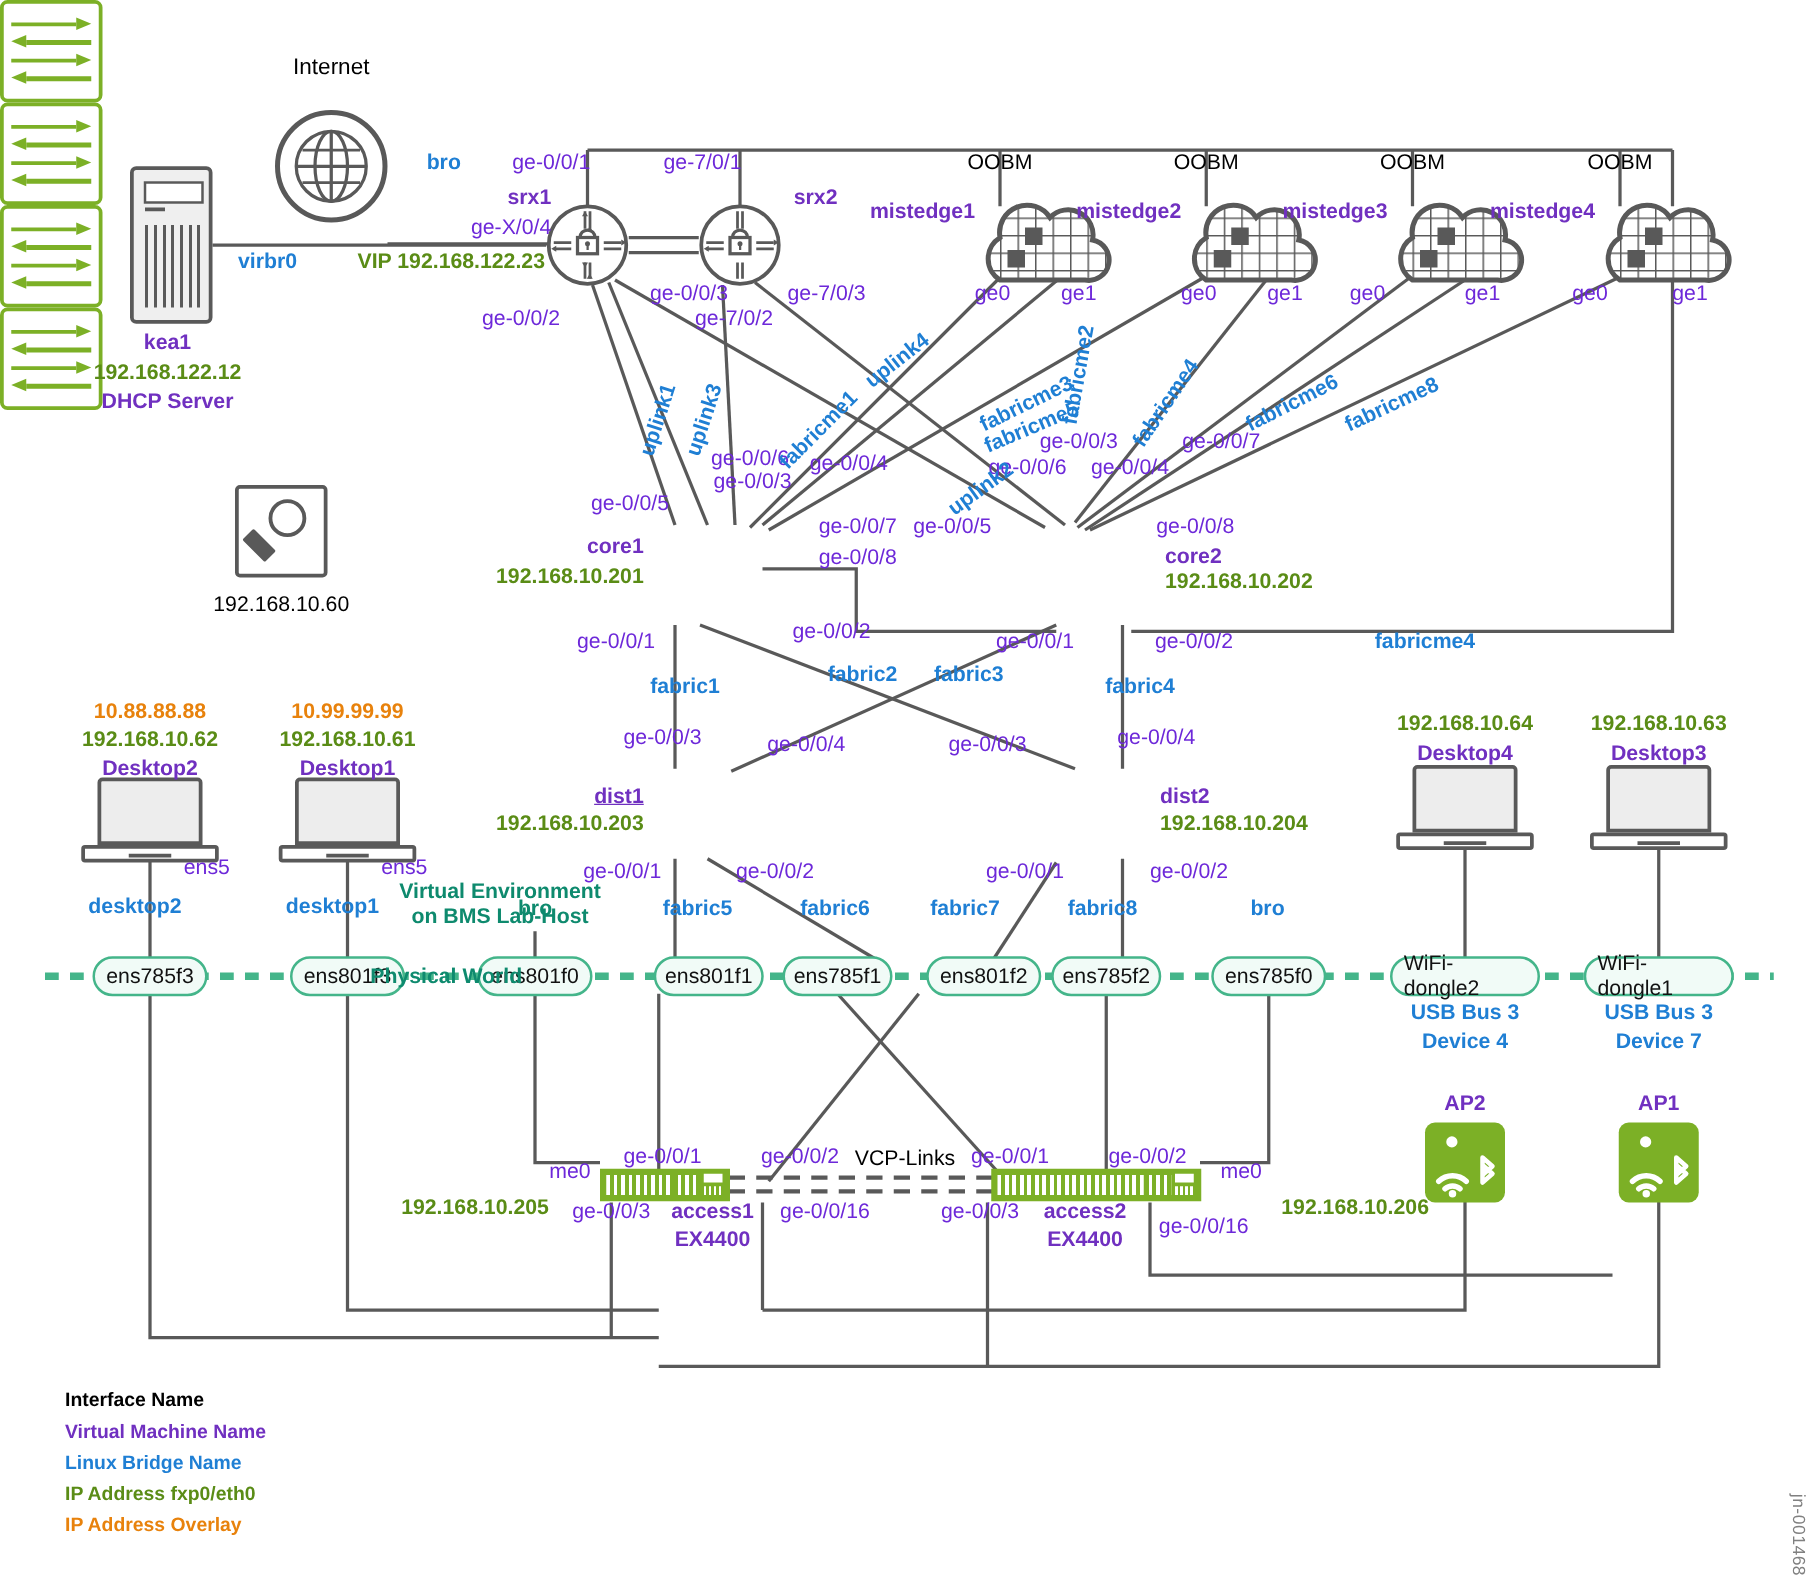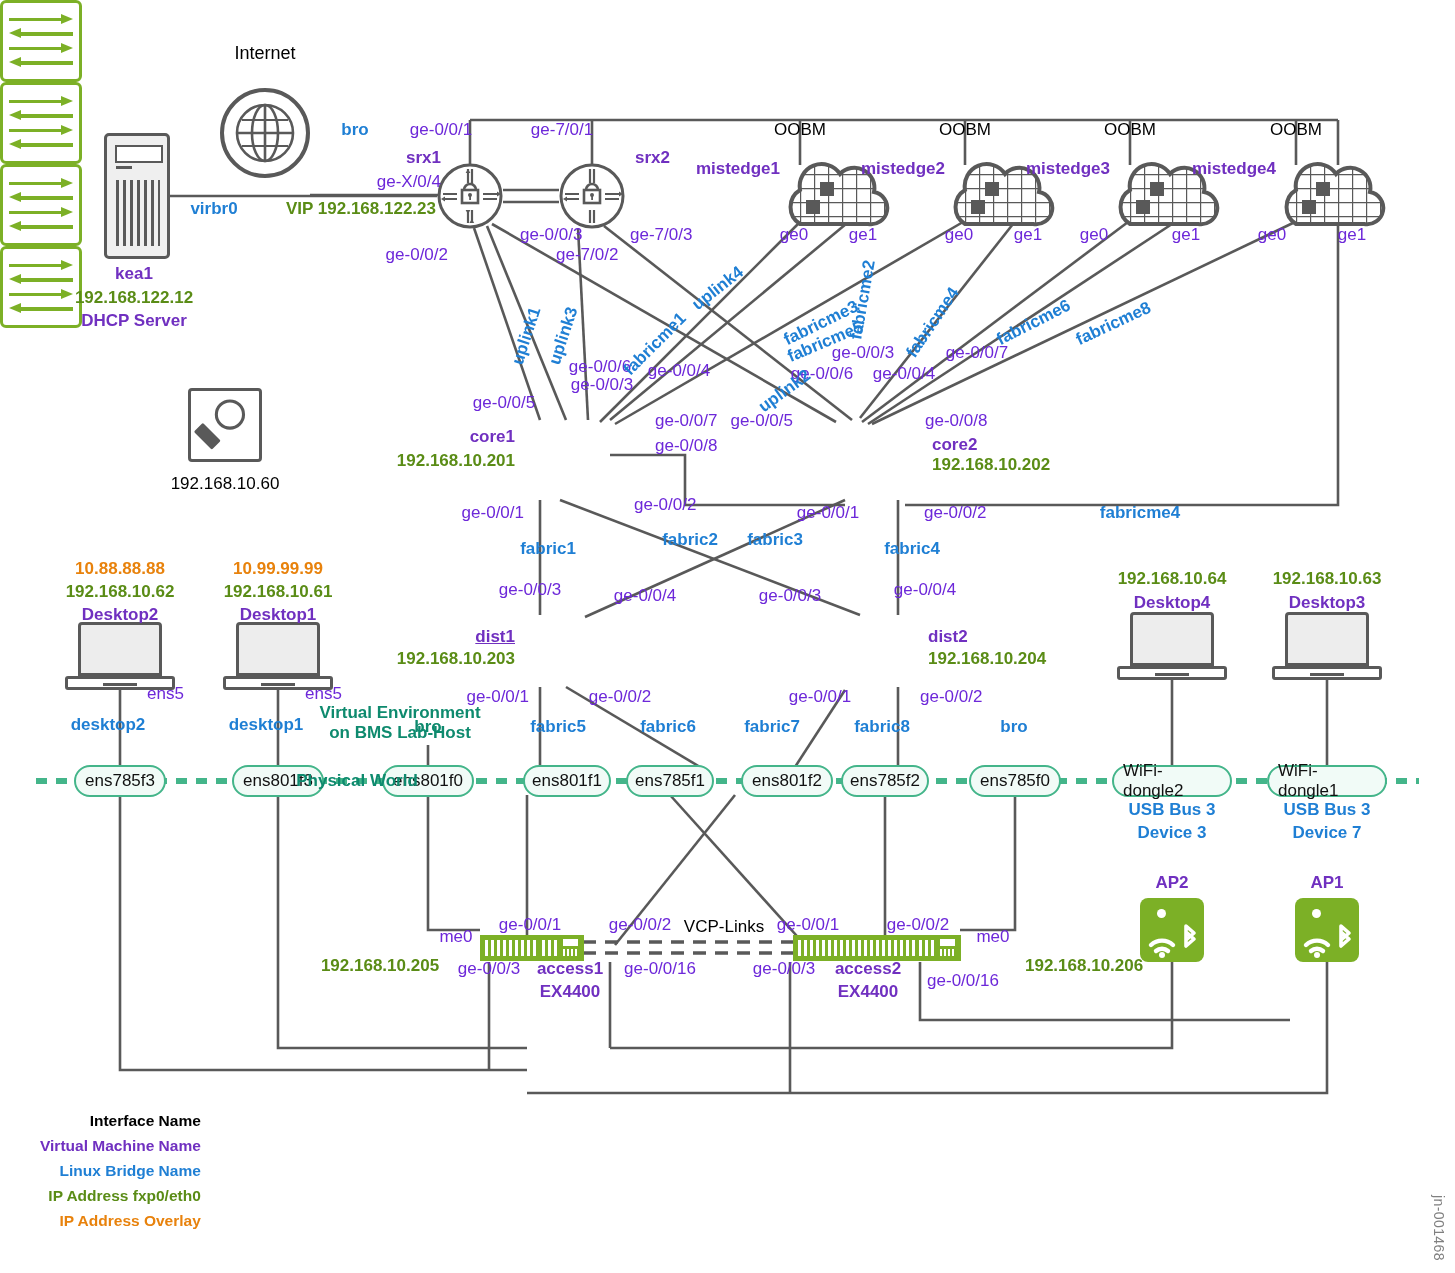--- a/index.html
+++ b/index.html
@@ -60,21 +60,21 @@
   
   .ex{position:absolute;height:26px;background:#7cb026;box-sizing:border-box;}
   .ex .ports{position:absolute;left:5px;top:5px;height:16px;right:46px;
     background:repeating-linear-gradient(to right,#fff 0 3px,#7cb026 3px 6px);}
   .ex .ports2{position:absolute;right:24px;top:5px;width:18px;height:16px;
     background:repeating-linear-gradient(to right,#fff 0 3px,#7cb026 3px 6px);}
   .ex .mgmt{position:absolute;right:6px;top:4px;width:15px;height:7px;background:#fff;}
   .ex .mgmt2{position:absolute;right:6px;top:14px;width:15px;height:7px;
     background:repeating-linear-gradient(to right,#fff 0 2px,#7cb026 2px 4px);}
   
-  .legend{position:absolute;left:40px;top:1108px;text-align:right;}
+  .legend{position:absolute;left:52px;top:1108px;}
   .legend div{font-size:15.5px;font-weight:bold;line-height:1.62;}
   .wm{position:absolute;right:8px;bottom:12px;color:#808080;font-size:14px;
       writing-mode:vertical-rl;letter-spacing:0.4px;}
 </style>
 </head>
 <body>
 
 <div id="stage">
 
   <svg id="wires" viewBox="0 0 1455 1273">
@@ -479,21 +479,21 @@
       <div class="lbl brg ctr" style="left: 108px; top: 715px;">desktop2</div>
       <div class="lbl brg ctr" style="left: 266px; top: 715px;">desktop1</div>
       <div class="lbl teal ctr" style="left: 400px; top: 703px;">Virtual Environment</div>
       <div class="lbl teal ctr" style="left: 400px; top: 723px;">on BMS Lab-Host</div>
       <div class="lbl teal ctr" style="left: 357px; top: 771px;">Physical World</div>
       <div class="lbl ip ctr" style="left: 1172px; top: 569px;">192.168.10.64</div>
       <div class="lbl vm ctr" style="left: 1172px; top: 593px;">Desktop4</div>
       <div class="lbl ip ctr" style="left: 1327px; top: 569px;">192.168.10.63</div>
       <div class="lbl vm ctr" style="left: 1327px; top: 593px;">Desktop3</div>
       <div class="lbl brg ctr" style="left: 1172px; top: 800px;">USB Bus 3</div>
-      <div class="lbl brg ctr" style="left: 1172px; top: 823px;">Device 3</div>
+      <div class="lbl brg ctr" style="left: 1172px; top: 823px;">Device 4</div>
       <div class="lbl brg ctr" style="left: 1327px; top: 800px;">USB Bus 3</div>
       <div class="lbl brg ctr" style="left: 1327px; top: 823px;">Device 7</div>
       <div class="lbl vm ctr" style="left: 1172px; top: 873px;">AP2</div>
       <div class="lbl vm ctr" style="left: 1327px; top: 873px;">AP1</div>
       <div class="lbl iface ctr" style="left: 456px; top: 927px;">me0</div>
       <div class="lbl iface ctr" style="left: 530px; top: 915px;">ge-0/0/1</div>
       <div class="lbl iface ctr" style="left: 640px; top: 915px;">ge-0/0/2</div>
       <div class="lbl plain ctr" style="left: 724px; top: 917px;">VCP-Links</div>
       <div class="lbl iface ctr" style="left: 808px; top: 915px;">ge-0/0/1</div>
       <div class="lbl iface ctr" style="left: 918px; top: 915px;">ge-0/0/2</div>

